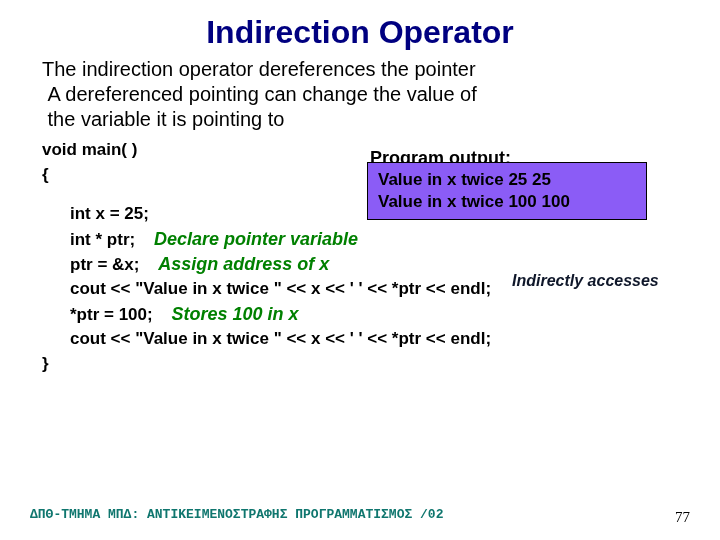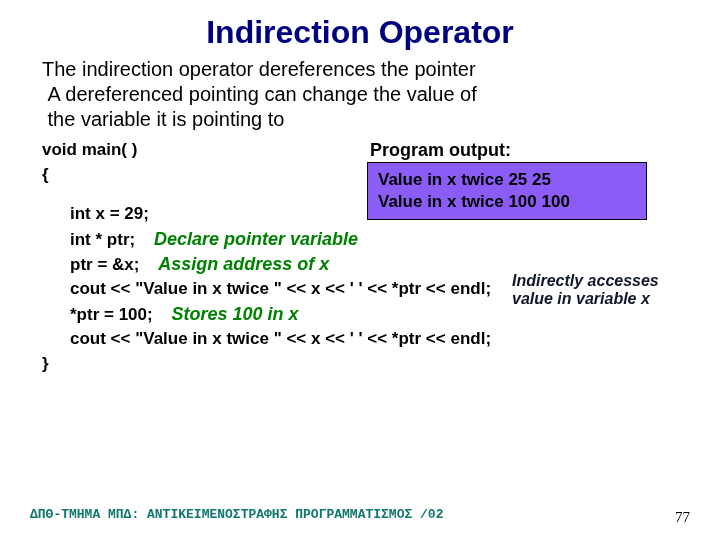--- a/index.html
+++ b/index.html
@@ -48,21 +48,21 @@
     font-style: italic;
     font-size: 18px;
     display: inline-block;
     margin-left: 14px;
   }
   .output-label {
     font-weight: bold;
     font-size: 18px;
     position: absolute;
     left: 328px;
-    top: 0;
+    top: 8px;
   }
   .output-box {
     position: absolute;
     left: 325px;
     top: 22px;
     border: 1.5px solid #000;
     padding: 6px 10px;
     font-size: 17px;
     font-weight: bold;
     background: #8b5cf6;
@@ -115,27 +115,26 @@
   <div class="code-area">
 
     <div class="output-label">Program output:</div>
     <div class="output-box">
       <div>Value in x twice 25 25</div>
       <div>Value in x twice 100 100</div>
     </div>
 
     <div class="side-note">
       <span>Indirectly accesses</span><br>
-      <span>value in variable x</span>
     </div>
 
     <div class="row">void main( )</div>
     <div class="row">{</div>
     <div style="height:14px"></div>
-    <div class="row indent1">int x = 29;</div>
+    <div class="row indent1">int x = 25;</div>
     <div class="row indent1">
       <span>int * ptr;</span>
       <span class="comment">Declare pointer variable</span>
     </div>
     <div class="row indent1">
       <span>ptr = &amp;x;</span>
       <span class="comment">Assign address of x</span>
     </div>
     <div class="row indent1">cout &lt;&lt; "Value in x twice " &lt;&lt; x &lt;&lt; ' ' &lt;&lt; *ptr &lt;&lt; endl;</div>
     <div class="row indent1">

